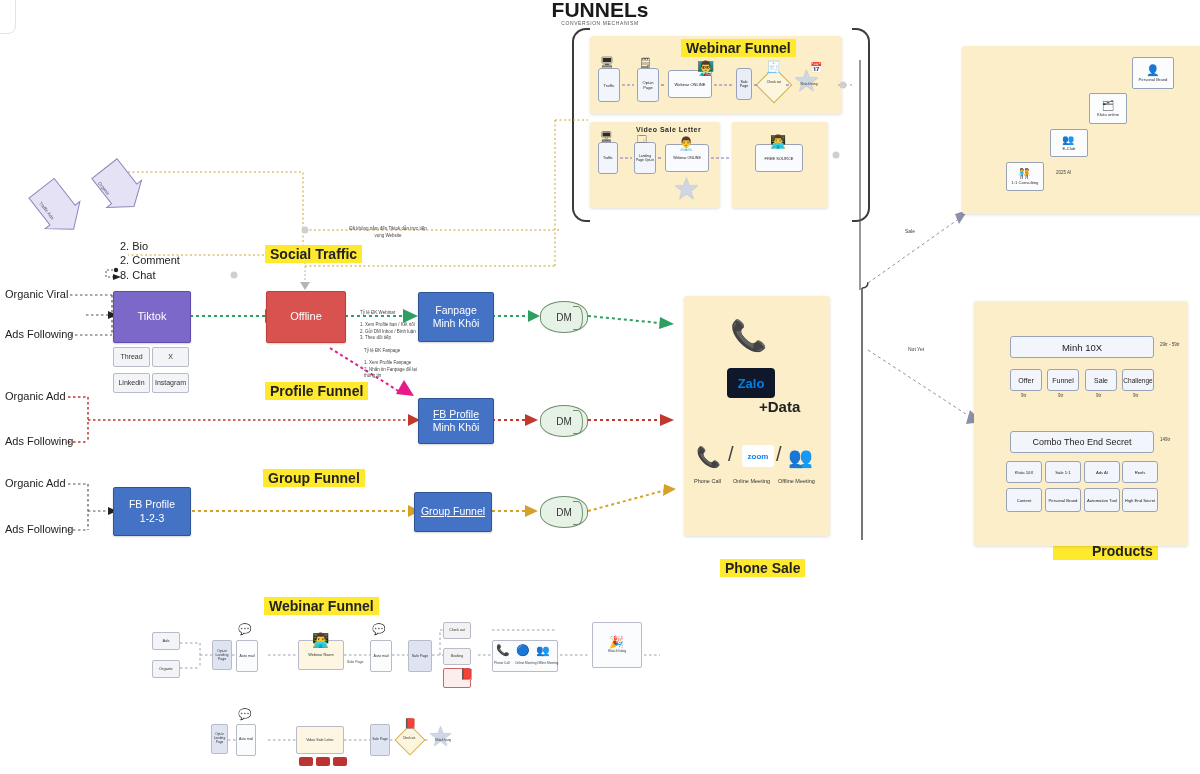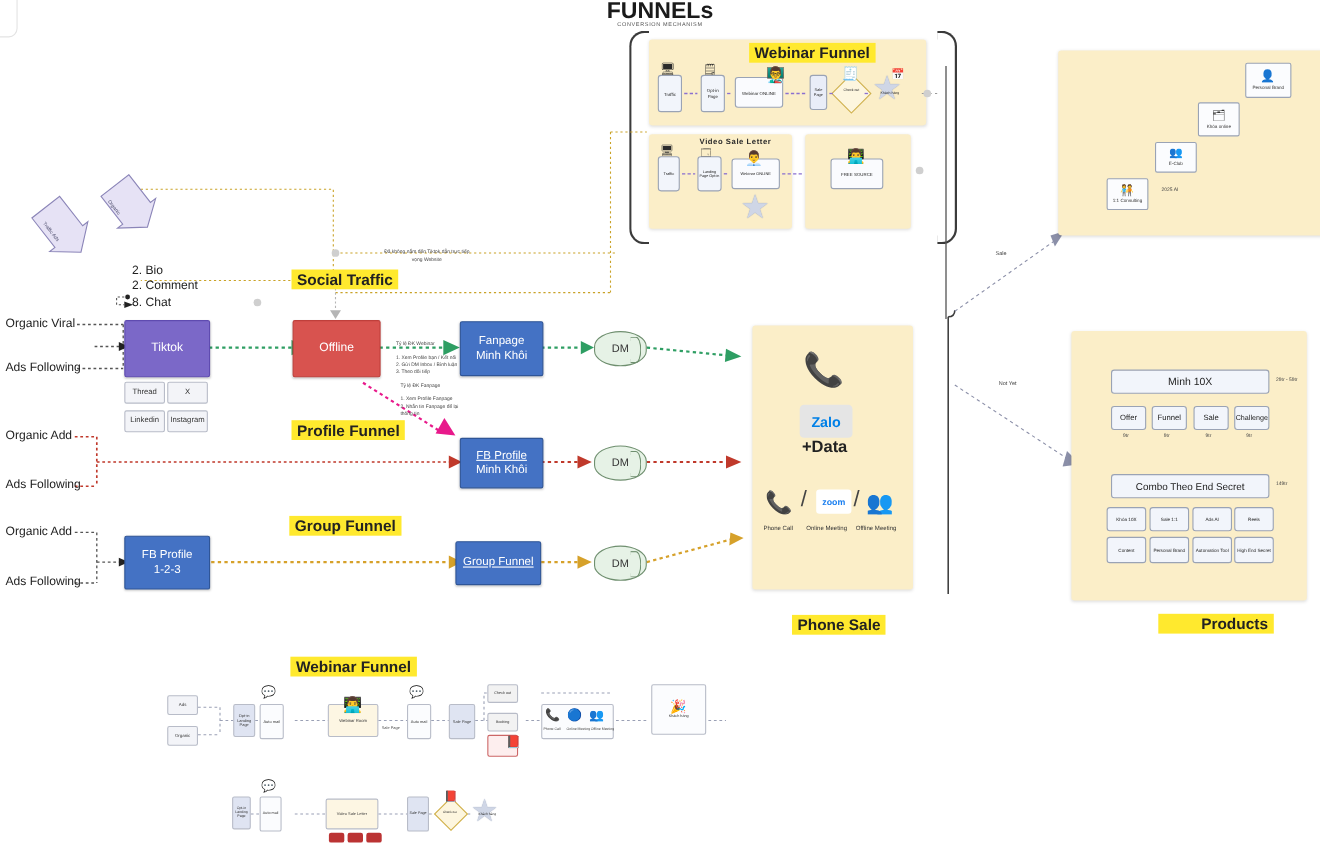--- a/index.html
+++ b/index.html
@@ -217,21 +217,21 @@
 <div class="abs" style="left:36px;top:208px;font-size:4.5px;transform:rotate(52deg);color:#4a4a6a;">Traffic Ads</div>
 
 <div class="abs lbl" style="left:120px;top:240px;">2. Bio</div>
 <div class="abs lbl" style="left:120px;top:254px;">2. Comment</div>
 <div class="abs lbl" style="left:120px;top:269px;">8. Chat</div>
 
 <div class="abs hl" style="left:265px;top:245px;">Social Traffic</div>
 <div class="abs hl" style="left:265px;top:382px;">Profile Funnel</div>
 <div class="abs hl" style="left:263px;top:469px;">Group Funnel</div>
 <div class="abs hl" style="left:720px;top:559px;text-align:right;">Phone Sale</div>
-<div class="abs hl" style="left:1053px;top:558px;padding-left:39px;">Products</div>
+<div class="abs hl" style="left:1053px;top:542px;padding-left:39px;">Products</div>
 <div class="abs hl" style="left:264px;top:597px;">Webinar Funnel</div>
 
 <div class="abs micro" style="left:333px;top:226px;width:110px;white-space:pre-line;text-align:center;">Đã không nắm đến Tiktok dẫn trực tiếp
 vọng Website</div>
 <div class="abs micro" style="left:360px;top:310px;width:70px;">Tỷ lệ ĐK Webinar</div>
 <div class="abs micro" style="left:360px;top:322px;width:75px;white-space:pre-line;">1. Xem Profile bạn / Kết nối
 2. Gửi DM Inbox / Bình luận
 3. Theo dõi tiếp</div>
 <div class="abs micro" style="left:364px;top:348px;width:70px;">Tỷ lệ ĐK Fanpage</div>
 <div class="abs micro" style="left:364px;top:360px;width:75px;white-space:pre-line;">1. Xem Profile Fanpage
@@ -278,25 +278,25 @@
     </div>
 </div>
 <div class="abs cyl" style="left:540px;top:496px;">
   <div class="body">
       <span>DM</span>
     </div>
 </div>
 
 <div class="abs panel" style="left:684px;top:296px;width:146px;height:240px;"></div>
 <div class="abs" style="left:730px;top:318px;font-size:30px;">📞</div>
-<div class="abs" style="left:727px;top:368px;width:48px;height:30px;background:#e5e5e5;border-radius:4px;
+<div class="abs" style="left:727px;top:368px;width:48px;height:30px;background:#0f172a;border-radius:4px;
             display:flex;align-items:center;justify-content:center;">
   <span style="color:#0180e7;font-weight:bold;font-size:13px;">Zalo</span>
 </div>
-<div class="abs" style="left:729px;top:398px;font-size:15px;font-weight:bold;color:#222;text-align:center;">+Data</div>
+<div class="abs" style="left:759px;top:398px;font-size:15px;font-weight:bold;color:#222;text-align:center;">+Data</div>
 
 <div class="abs" style="left:696px;top:445px;font-size:20px;">📞</div>
 <div class="abs" style="left:728px;top:443px;font-size:20px;color:#444;">/</div>
 <div class="abs" style="left:742px;top:445px;width:32px;height:22px;background:#fff;border-radius:3px;
             display:flex;align-items:center;justify-content:center;">
   <span style="color:#1a7ff0;font-weight:bold;font-size:8px;">zoom</span>
 </div>
 <div class="abs" style="left:776px;top:443px;font-size:20px;color:#444;">/</div>
 <div class="abs" style="left:788px;top:445px;font-size:20px;">👥</div>
 <div class="abs micro2" style="left:694px;top:478px;">Phone Call</div>

